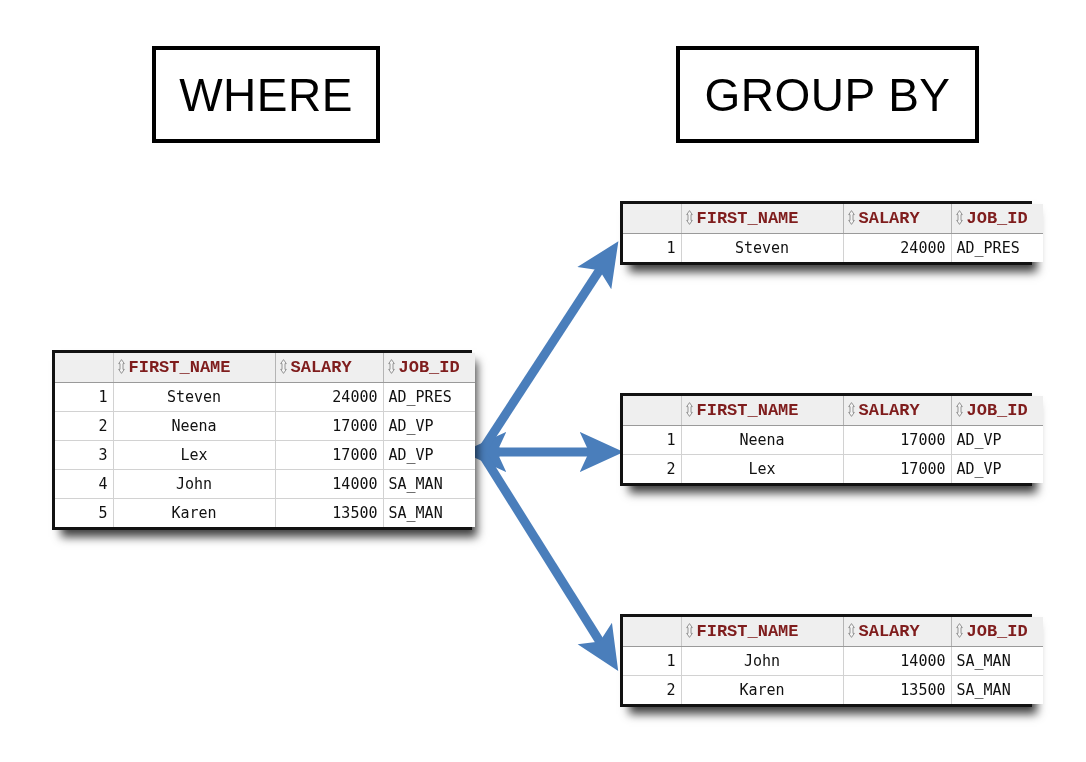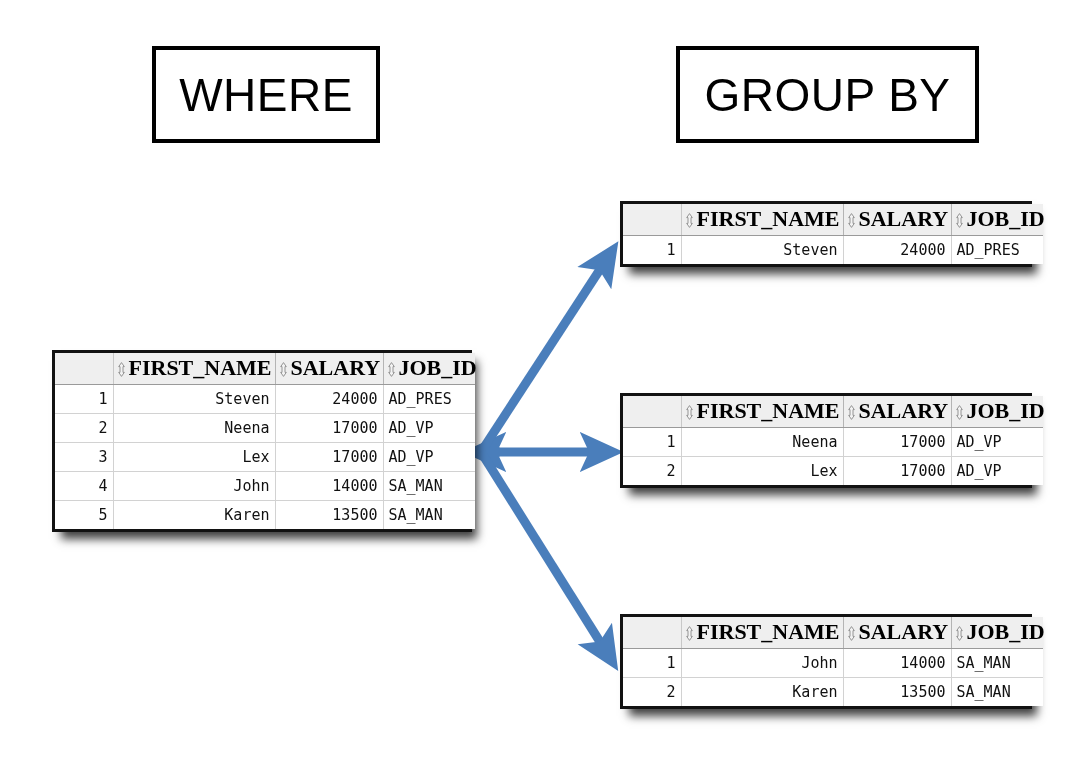--- a/index.html
+++ b/index.html
@@ -67,24 +67,24 @@
     width: 100%;
     table-layout: fixed;
   }
 
   
   .grid-table thead th {
     background: #efefef;
     border-right: 1px solid #b4b4b4;
     border-bottom: 1px solid #9a9a9a;
     padding: 2px 5px 3px 3px;
-    font-family: Liberation Serif, serif;
-    font-size: 22px;
+    font-family: Liberation Mono, monospace;
+    font-size: 17px;
     font-weight: 700;
-    color: #000000;
+    color: #7f1d1d;
     text-align: left;
     white-space: nowrap;
     height: 24px;
     vertical-align: middle;
   }
   .grid-table thead th.gutter-head {
     border-right: 1px solid #c8c8c8;
     background: #efefef;
     padding: 0;
   }
@@ -116,21 +116,21 @@
 
   .cell-rownum {
     text-align: right;
     font-family: "Liberation Sans", sans-serif;
     font-size: 17px;
     color: #1a1a1a;
     background: #ffffff;
     border-right: 1px solid #d2d2d2;
     padding-right: 6px;
   }
-  .cell-name   { text-align: right; }
+  .cell-name   { text-align: center; }
   .cell-salary { text-align: right; margin-left: 44px; }
   .cell-job    { text-align: left; }
 
   
   .col-gutter { width: 58px; }
   .col-name   { width: 162px; }
   .col-salary { width: 108px; }
   .col-job    { width: 92px; }
 
   

